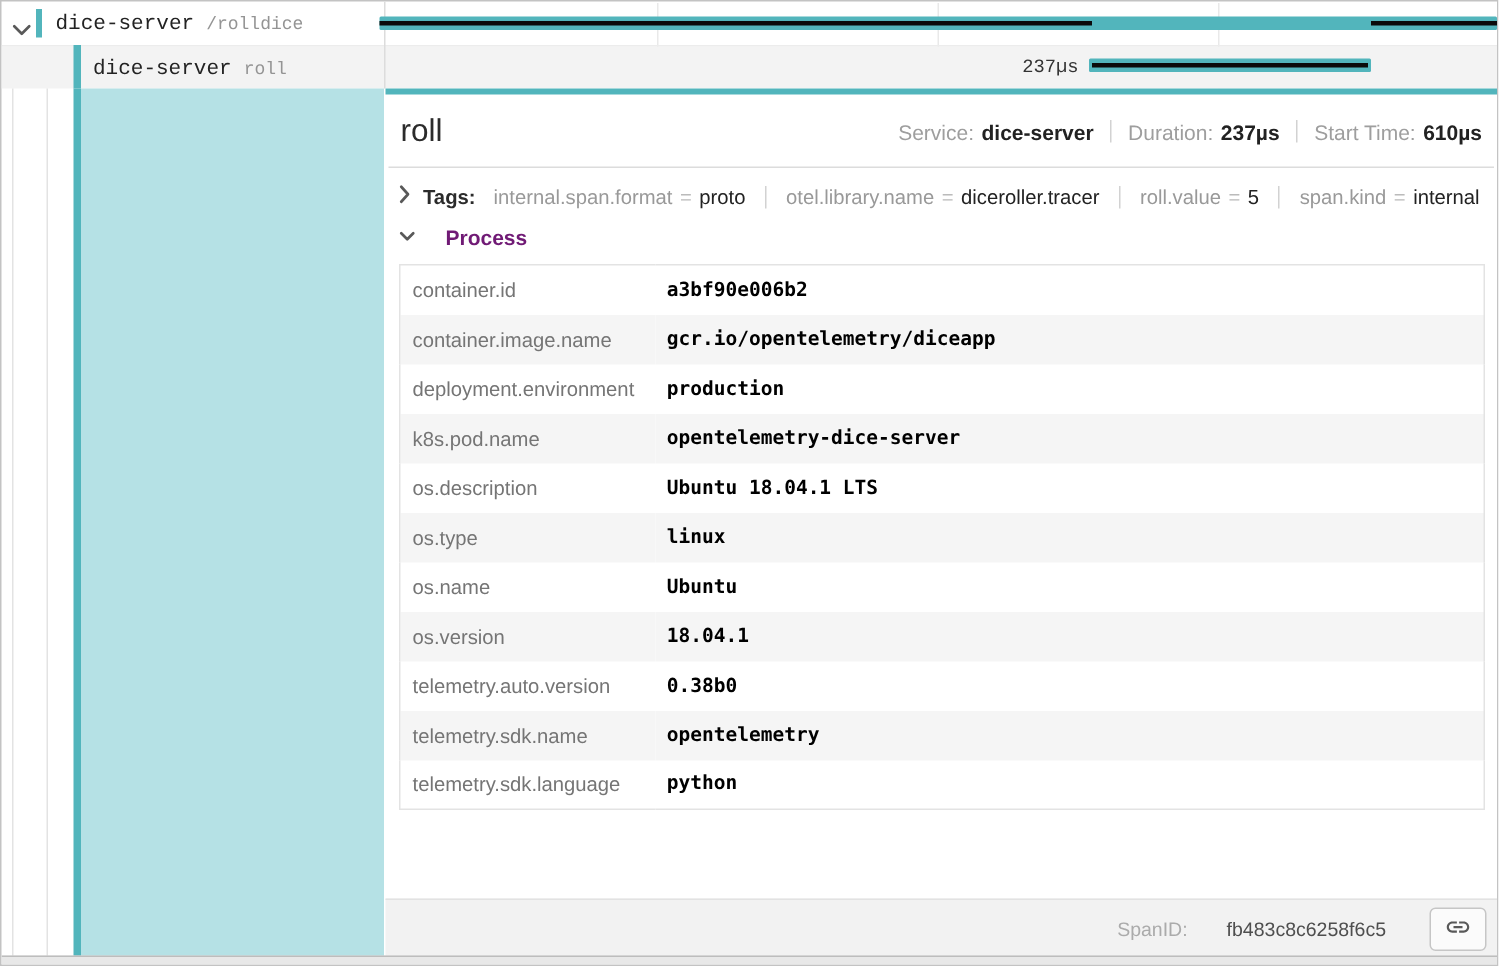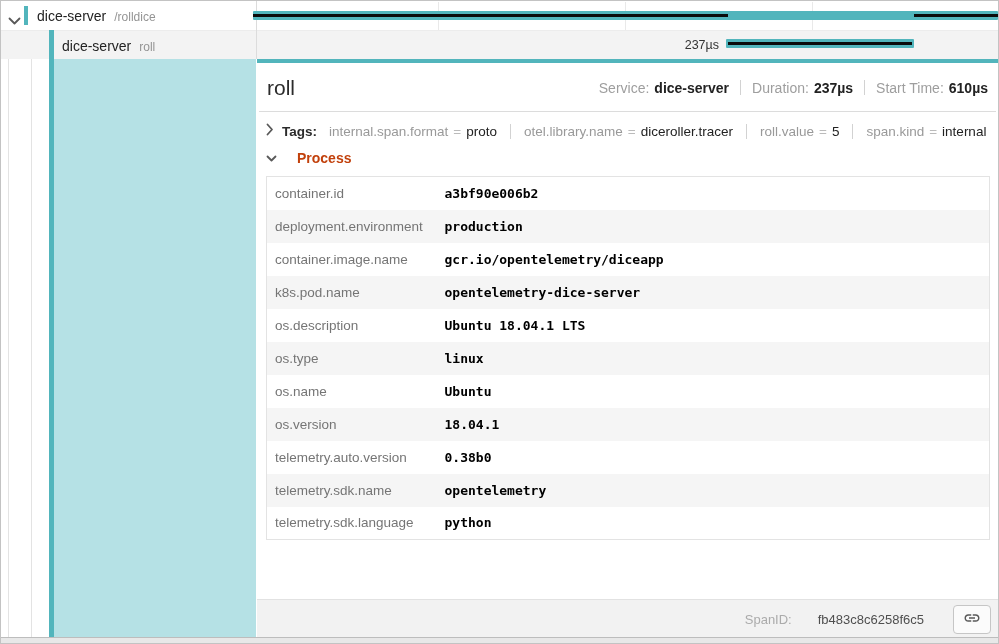--- a/index.html
+++ b/index.html
@@ -15,21 +15,21 @@
   }
 
   
   .grid-v { position:absolute; top:1px; height:57px; width:1px; background:#e9e9e9; }
   .gv1 { left:437px; } .gv2 { left:624px; } .gv3 { left:811px; }
 
   .row1-sep { position:absolute; left:0; top:29px; width:997px; height:1px; background:#ececec; }
   .row2-bg  { position:absolute; left:0; top:30px; width:997px; height:28px; background:#f3f3f3; }
   .namecol-border { position:absolute; left:255px; top:0; width:1px; height:58px; background:#dcdcdc; }
 
-  .span-row { position:absolute; left:0; width:851px; height:29px; cursor:pointer; }
+  .span-row { position:absolute; left:0; width:851px; height:29px; cursor:pointer;font-family:Liberation Mono, monospace; }
   .row-1 { top:0; } .row-2 { top:29px; }
 
   .expander { position:absolute; left:7px; top:11px; width:13px; height:9px; }
   .color-block-1 { position:absolute; left:23px; top:5px;  width:4px; height:19px; background:var(--teal); }
   .color-block-2 { position:absolute; left:48px; top:0px;  width:5px; height:29px; background:var(--teal); }
 
   .svc-label { position:absolute; font-size:14px; color:#232323; font-weight:500; top:7px; white-space:nowrap; }
   .svc-1 { left:36px; } .svc-2 { left:61px; top:8px; }
   .op-label { font-size:12px; color:#949494; font-weight:400; margin-left:8px; }
 
@@ -65,21 +65,21 @@
   .vdiv { display:inline-block; width:1px; height:15px; background:#d2d2d2; margin:0 11px; }
 
   .tags-row { display:flex; align-items:center; padding:11px 8px 8px 9px; font-size:13.5px; white-space:nowrap; cursor:pointer; }
   .tags-title { font-weight:700; color:#2b2b2b; margin:0 12px 0 8px; }
   .tag-key { color:#999; }
   .tag-eq  { color:#bbb; margin:0 5px; }
   .tag-val { color:#222; }
   .tag-div { display:inline-block; width:1px; height:15px; background:#d2d2d2; margin:0 13px; }
 
   .process-row { display:flex; align-items:center; padding:2px 8px 9px 9px; cursor:pointer; }
-  .process-title { font-weight:700; font-size:14px; color:#c2410c; margin-left:8px;padding-left:12px; }
+  .process-title { font-weight:700; font-size:14px; color:#701a75; margin-left:8px;padding-left:12px; }
 
   .kv-table { border-collapse:collapse; margin-left:9px; width:724px; border:1px solid #e3e3e3; }
   .kv-table tr:nth-child(even) { background:#f5f5f5; }
   .kv-table td { height:33px; padding:0 8px; vertical-align:middle; }
   .kv-key { width:170px; font-size:13.5px; color:#757575; }
   .kv-val { font-family:"DejaVu Sans Mono","Liberation Mono",monospace; font-size:13px; font-weight:700; color:#000000; }
 
   .detail-footer {
     position:absolute; left:0; right:0; bottom:0; height:39px;
     background:#f2f2f2; border-top:1px solid #e2e2e2;
@@ -192,26 +192,26 @@
       <span class="process-title">Process</span>
     </div>
 
     <table class="kv-table">
       <tbody>
           <tr>
             <td class="kv-key">container.id</td>
             <td class="kv-val">a3bf90e006b2</td>
           </tr>
       <tr>
+            <td class="kv-key">container.image.name</td>
+            <td class="kv-val">gcr.io/opentelemetry/diceapp</td>
+          </tr>
+      <tr>
             <td class="kv-key">deployment.environment</td>
             <td class="kv-val">production</td>
-          </tr>
-      <tr>
-            <td class="kv-key">container.image.name</td>
-            <td class="kv-val">gcr.io/opentelemetry/diceapp</td>
           </tr>
       <tr>
             <td class="kv-key">k8s.pod.name</td>
             <td class="kv-val">opentelemetry-dice-server</td>
           </tr>
       <tr>
             <td class="kv-key">os.description</td>
             <td class="kv-val">Ubuntu 18.04.1 LTS</td>
           </tr>
       <tr>

